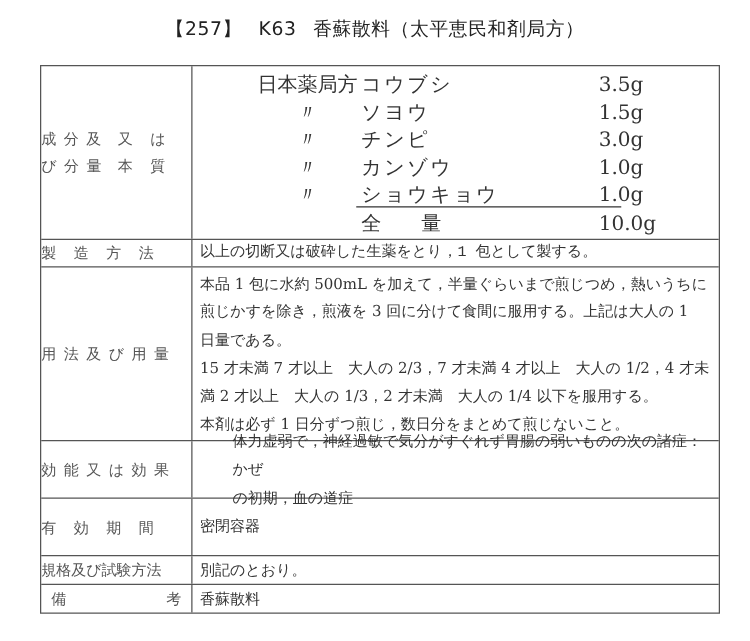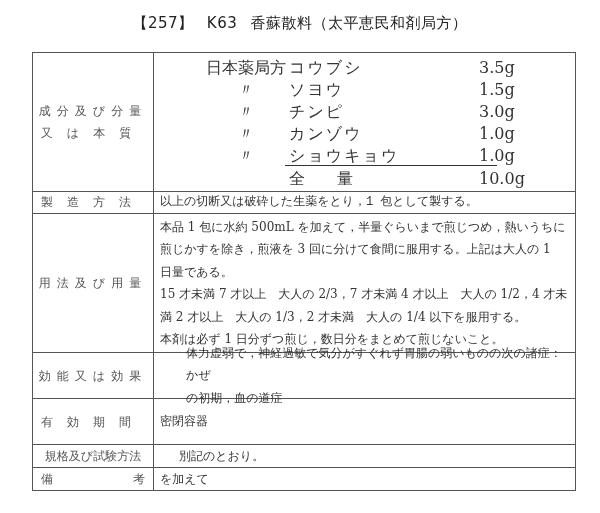--- a/index.html
+++ b/index.html
@@ -4,38 +4,38 @@
 <style>
   html, body { margin:0; padding:0; background:#ffffff; }
   body { width:600px; height:513px; position:relative; overflow:hidden;
          font-family:"DejaVu Serif","Liberation Serif",serif; color:#333; }
   .title { position:absolute; top:14px; left:0; width:600px; text-align:center;
            font-family:"DejaVu Sans","Liberation Sans",sans-serif; font-size:15px; color:#222; letter-spacing:0.5px; }
   .title span { margin:0 4px; }
   .tbl { position:absolute; left:32px; top:52px; width:544px; border:1px solid #555; box-sizing:border-box; }
   .row { display:flex; border-top:1px solid #555; box-sizing:border-box; }
   .row:first-child { border-top:none; }
-  .lbl { width:121px; flex:none; border-right:1px solid #555; display:flex; flex-direction:column;
-         justify-content:center; align-items:center; font-size:12px; color:#555; box-sizing:border-box; line-height:22px; }
+  .lbl { width:121px; flex:none; border-right:1px solid #555; display:flex; 
+         justify-content:space-between; align-items:center; font-size:12px; color:#555; box-sizing:border-box; line-height:22px; }
   .cnt { flex:1; font-size:12px; color:#333; padding:0 6px; box-sizing:border-box; display:flex;
          flex-direction:column; justify-content:center; line-height:22.5px; }
   .spread { letter-spacing:6px; }
   .spread2 { letter-spacing:14px; }
   .ing { position:relative; height:137px; }
   .ing-row { position:absolute; left:0; width:100%; height:22px; font-size:16px; }
   .src { position:absolute; left:52px; width:80px; text-align:center; }
   .name { position:absolute; left:135px; letter-spacing:2px; }
   .amt { position:absolute; left:305px;margin-left:20px; }
   .uline { position:absolute; left:131px; top:111px; width:212px; height:1px; background:#333; }
   .r-ing { height:138px; }
   .r-make { height:22px;font-family:Liberation Mono, monospace; }
   .r-use { height:139px; }
   .r-eff { height:46px;gap:26px; }
   .r-store { height:46px; }
-  .r-spec { height:23px;gap:19px; }
+  .r-spec { height:23px; }
   .r-note { height:23px; }
   .note-lbl { flex-direction:row; justify-content:space-between; padding:0 8px; }
 </style>
 </head>
 <body>
 
 <div class="title">
   <span>【257】</span>
   <span>K63</span>
   <span>香蘇散料（太平恵民和剤局方）</span>
@@ -119,16 +119,16 @@
   <div class="row r-spec">
     <div class="lbl">規格及び試験方法</div>
     <div class="cnt">別記のとおり。</div>
   </div>
 
   <div class="row r-note">
     <div class="lbl note-lbl">
       <span>備</span>
       <span>考</span>
     </div>
-    <div class="cnt">を加えて</div>
+    <div class="cnt">香蘇散料</div>
   </div>
 
 </div>
 
 </body></html>

